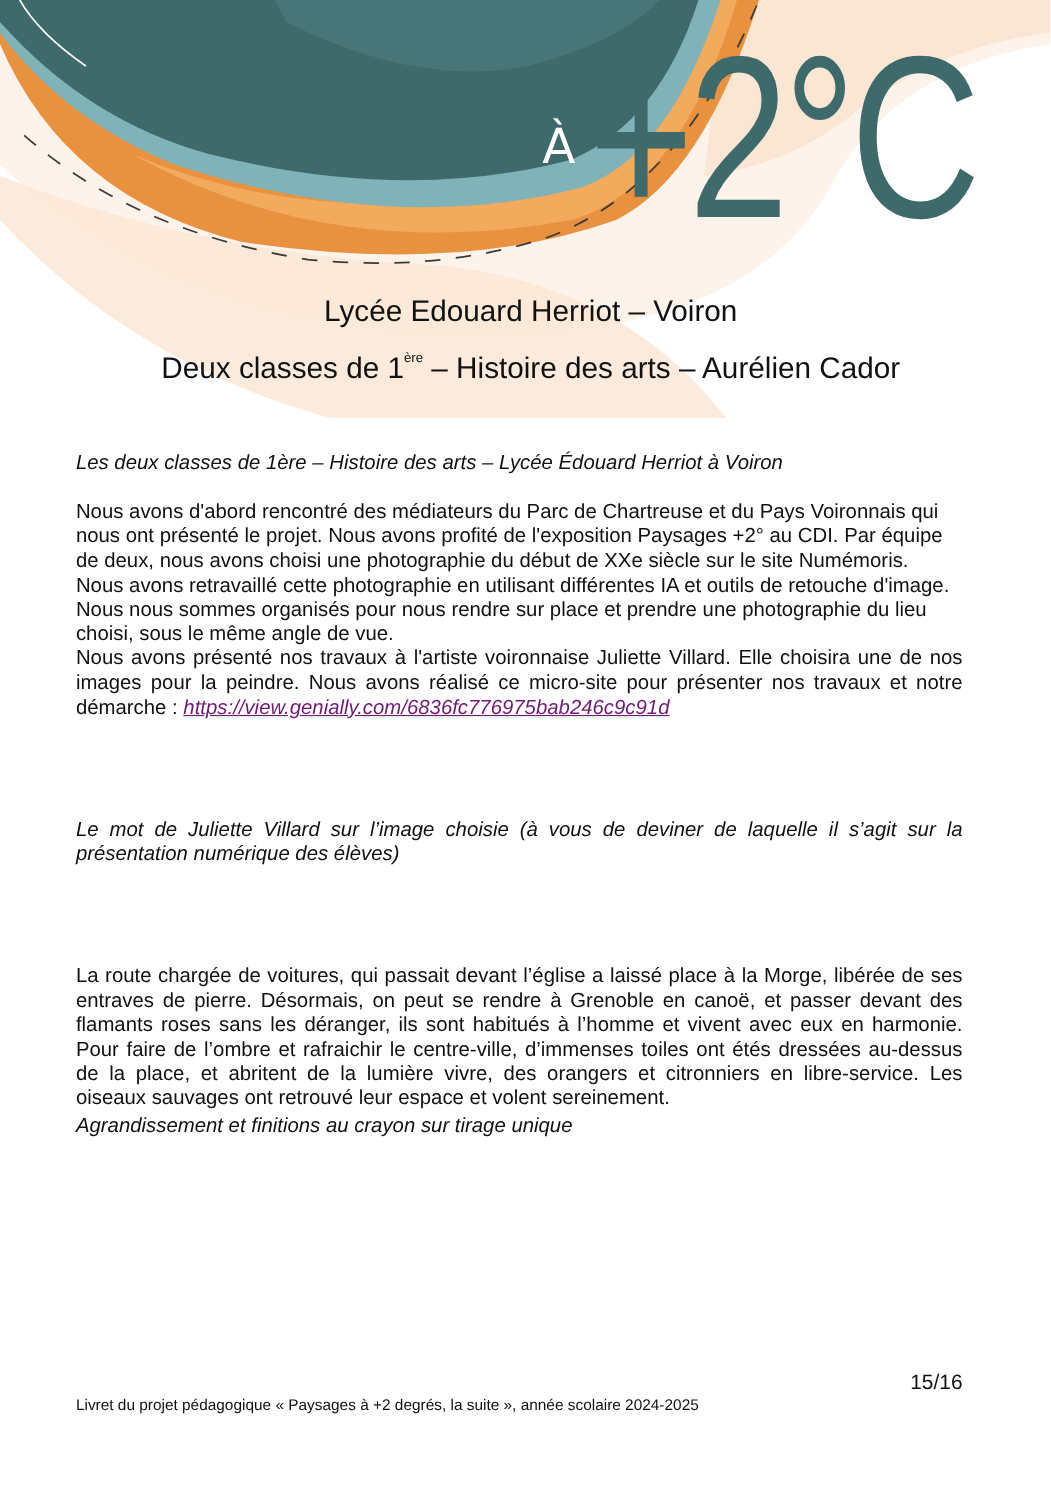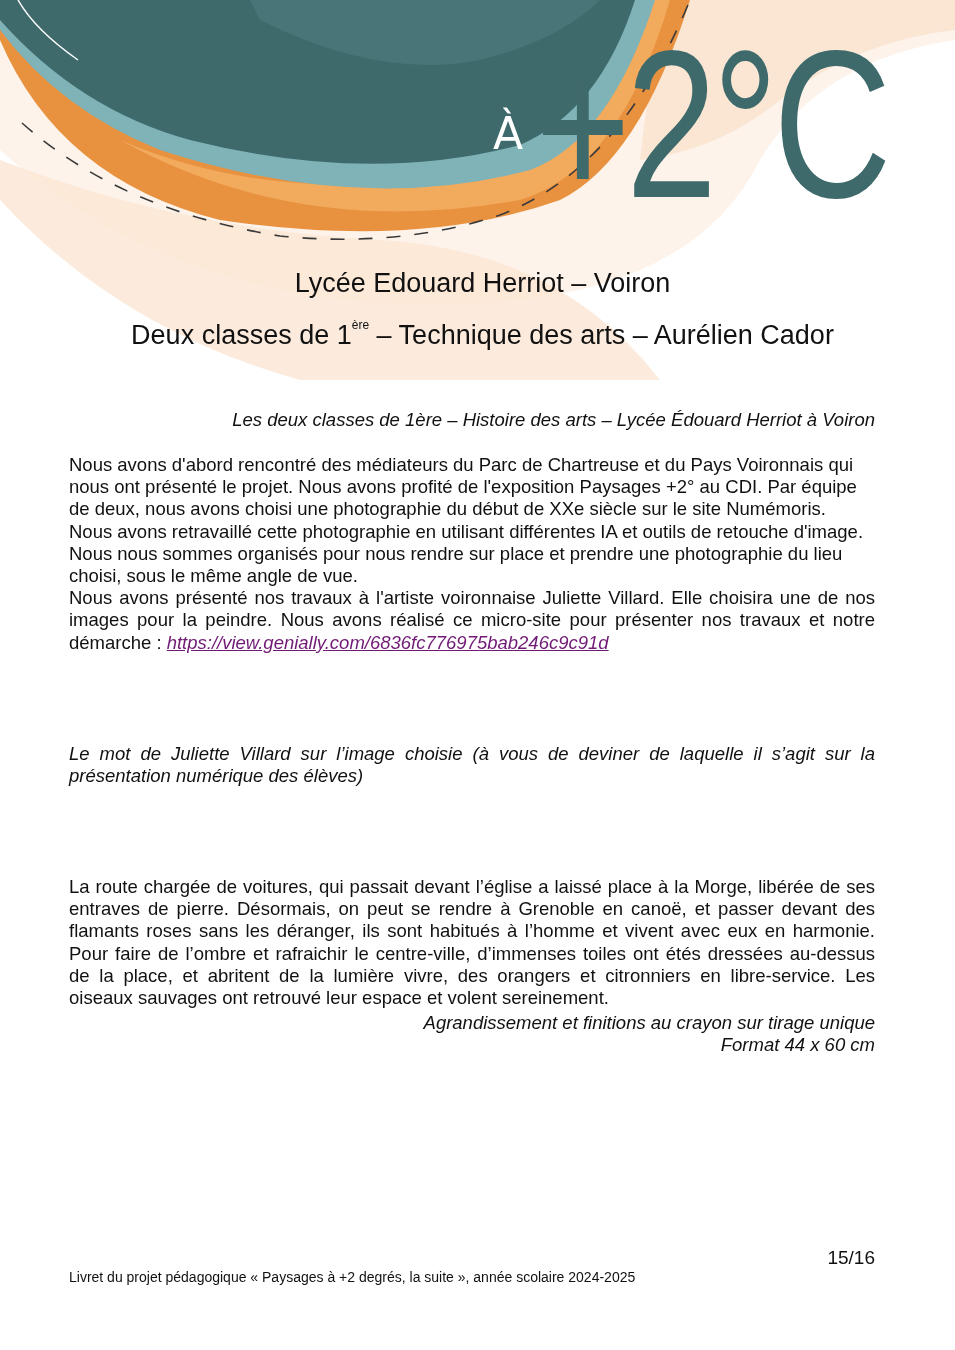--- a/index.html
+++ b/index.html
@@ -12,21 +12,21 @@
   .title-a { position: absolute; left: 493px; top: 112px; font-size: 44px; color: #ffffff;
     font-family: "DejaVu Sans", sans-serif; line-height: 1; }
   .title-temp { position: absolute; left: 535px; top: 20px; font-family: "Liberation Sans Narrow", "Liberation Sans", sans-serif;
     font-size: 210px; color: #3f6a6c; line-height: 1; letter-spacing: -6px; transform: scaleX(0.78); transform-origin: left top; }
   .subtitle { position: absolute; left: 0; width: 955px; text-align: center; font-size: 27px; color: #111; }
   .sub1 { top: 268px; left: 5px; }
   .sub2 { top: 320px; left: 5px; }
   .sub2 sup { font-size: 12px; vertical-align: top; position: relative; top: -2px; }
   .body { position: absolute; left: 69px; width: 806px; font-size: 18.5px; line-height: 22.2px; }
   .p { margin: 0; }
-  .italic { font-style: italic; text-align: right; }
+  .italic { font-style: italic; }
   .justify { text-align: justify; text-align-last: left; }
   .link { color: #701a75; text-decoration: underline; font-style: italic; }
   .sec1-title { top: 409px; }
   .sec1 { top: 454px; }
   .sec2-title { top: 743px; }
   .sec2 { top: 856px; margin-top: 20px; }
   .sec3 { top: 1012px; }
   .pager { position: absolute; right: 80px; top: 1247px; font-size: 19px; font-family: "Liberation Sans", sans-serif; }
   .footer { position: absolute; left: 69px; top: 1269px; font-size: 14px; font-family: "Liberation Sans", sans-serif; }
 </style>
@@ -48,35 +48,34 @@
     <path d="M0 20 Q80 110 190 140 Q370 185 520 145 Q600 110 635 0 L0 0 Z" fill="#3f6a6c"></path>
     <path d="M260 20 Q380 80 480 60 Q560 40 600 0 L250 0 Z" fill="#4e7d7f" opacity="0.6"></path>
 
     <path d="M18 0 Q35 30 78 60" stroke="#ffffff" stroke-width="1.5" fill="none"></path>
 
     <path d="M22 123 Q120 210 280 236 Q400 248 500 215 Q620 170 690 0" stroke="#3a3a3a" stroke-width="1.6" fill="none" stroke-dasharray="14 14"></path>
   </svg>
   <div class="title-a">À</div>
   <div class="title-temp">+2°C</div>
   <div class="subtitle sub1">Lycée Edouard Herriot – Voiron</div>
-  <div class="subtitle sub2"><span>Deux classes de 1</span><sup>ère</sup><span> – Technique des arts  – Aurélien Cador</span></div>
+  <div class="subtitle sub2"><span>Deux classes de 1</span><sup>ère</sup><span> – Histoire des arts  – Aurélien Cador</span></div>
 </div>
 
 <div class="body sec1-title italic">Les deux classes de 1ère – Histoire des arts – Lycée Édouard Herriot à Voiron</div>
 
 <div class="body sec1">
   <p class="p">Nous avons d'abord rencontré des médiateurs du Parc de Chartreuse et du Pays Voironnais qui nous ont présenté le projet. Nous avons profité de l'exposition Paysages +2° au CDI. Par équipe de deux, nous avons choisi une photographie du début de XXe siècle sur le site Numémoris.</p>
   <p class="p justify">Nous avons retravaillé cette photographie en utilisant différentes IA et outils de retouche d'image.</p>
   <p class="p">Nous nous sommes organisés pour nous rendre sur place et prendre une photographie du lieu choisi, sous le même angle de vue.</p>
   <p class="p justify"><span>Nous avons présenté nos travaux à l'artiste voironnaise Juliette Villard. Elle choisira une de nos images pour la peindre. Nous avons réalisé ce micro-site pour présenter nos travaux et notre démarche : </span><a class="link">https://view.genially.com/6836fc776975bab246c9c91d</a></p>
 </div>
 
 <div class="body sec2-title italic justify">Le mot de Juliette Villard sur l’image choisie (à vous de deviner de laquelle il s’agit sur la présentation numérique des élèves)</div>
 
 <div class="body sec2 justify">La route chargée de voitures, qui passait devant l’église a laissé place à la Morge, libérée de ses entraves de pierre. Désormais, on peut se rendre à Grenoble en canoë, et passer devant des flamants roses sans les déranger, ils sont habitués à l’homme et vivent avec eux en harmonie. Pour faire de l’ombre et rafraichir le centre-ville, d’immenses toiles ont étés dressées au-dessus de la place, et abritent de la lumière vivre, des orangers et citronniers en libre-service. Les oiseaux sauvages ont retrouvé leur espace et volent sereinement.</div>
 
 <div class="body sec3 italic">
   <div>Agrandissement et finitions au crayon sur tirage unique</div>
-  <div>Format 44 x 60 cm</div>
 </div>
 
 <div class="pager">15/16</div>
 <div class="footer">Livret du projet pédagogique « Paysages à +2 degrés, la suite », année scolaire 2024-2025</div>
 
 </body></html>

